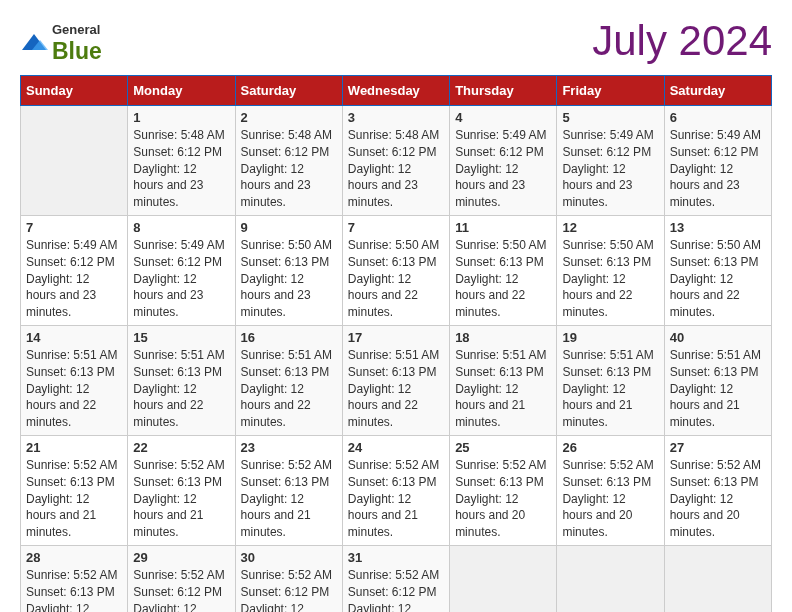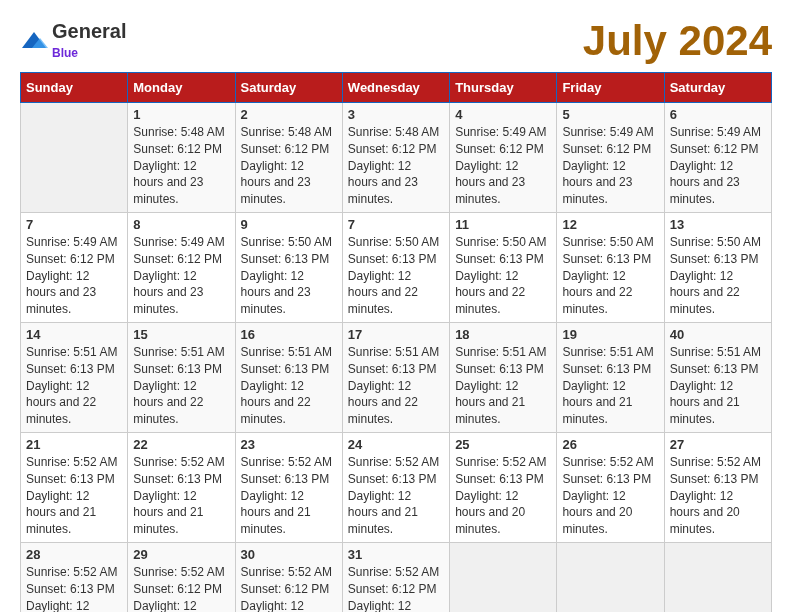--- a/index.html
+++ b/index.html
@@ -15,40 +15,40 @@
       justify-content: space-between;
       align-items: flex-start;
       margin-bottom: 10px;
     }
     .logo {
       display: flex;
       align-items: center;
       gap: 4px;
     }
     .logo-text-general {
-      font-size: 20px;
+      font-size: 13px;
       font-weight: bold;
       color: #333;
     }
     .logo-text-blue {
-      font-size: 12px;
-      font-weight: bold;
-      color: #6d28d9;
+      font-size: 23px;
+      font-weight: bold;
+      color: #4d7c0f;
     }
     .logo-icon {
       width: 28px;
       height: 22px;
     }
     .title-block {
       text-align: right;
     }
     .month-title {
       font-size: 42px;
-      font-weight: bold;
-      color: #a16207;
+      font-weight: normal;
+      color: #701a75;
       line-height: 1;
     }
     .location-title {
       font-size: 16px;
       color: #555;
       margin-top: 2px;
     }
     table {
       width: 100%;
       border-collapse: collapse;

